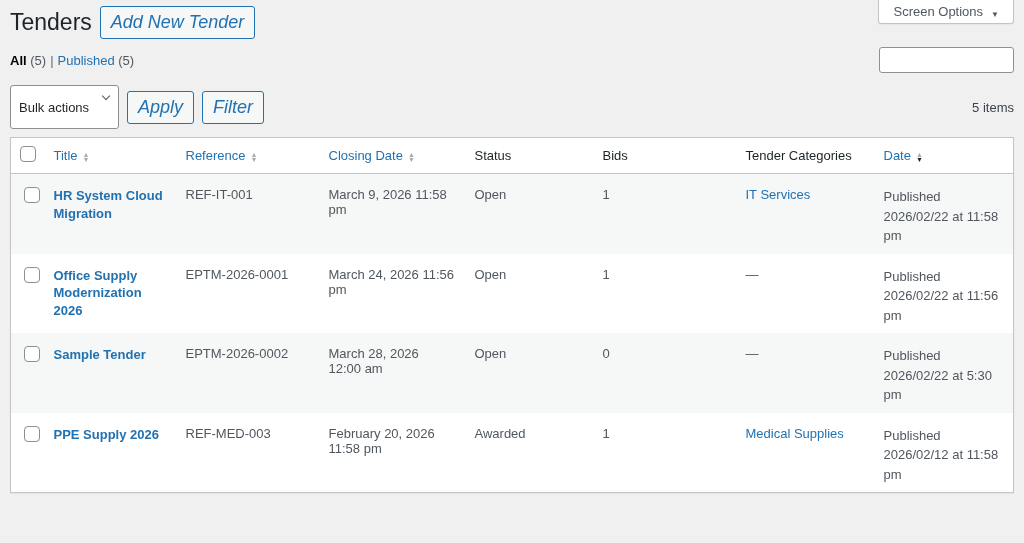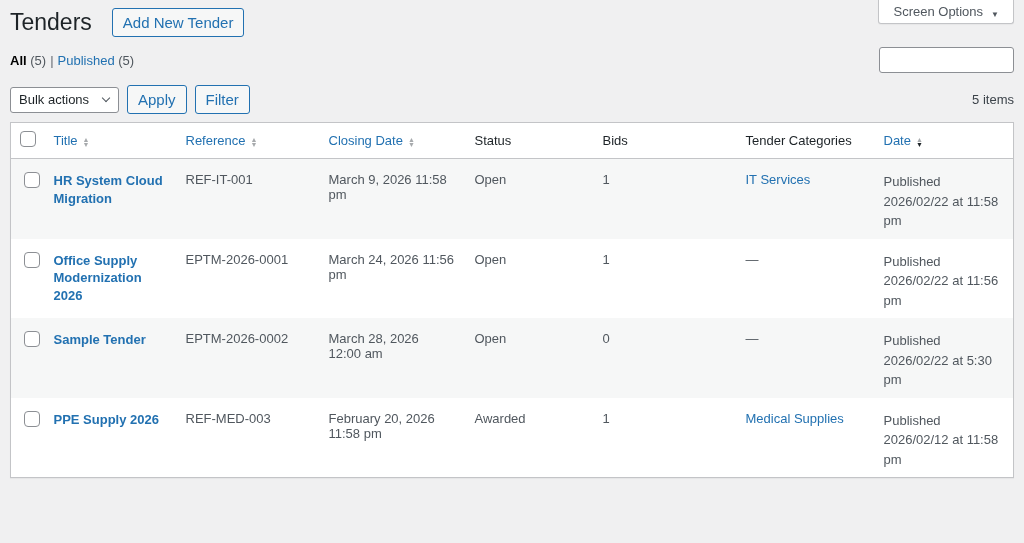--- a/index.html
+++ b/index.html
@@ -11,46 +11,46 @@
   }
   .screen-options-tab {
     position:absolute; top:0; right:10px;
     background:#fff; border:1px solid #c3c4c7; border-top:none;
     border-radius:0 0 3px 3px; padding:4px 14px; color:#50575e;
     cursor:pointer; display:flex; align-items:flex-end; gap:8px;
     box-shadow:0 1px 1px rgba(0,0,0,.04); font-size:13px;
   }
   .caret { font-size:8px; color:#50575e; }
   .wrap { margin:0 10px; padding-top:6px; }
-  .page-header { display:flex; align-items:center; gap:20px; }
+  .page-header { display:flex; gap:8px; }
   h1.page-title { font-size:23px; font-weight:400; color:#1d2327; margin:0; padding:3px 0; }
   .button {
     display:inline-block; background:#f6f7f7; border:1px solid #2271b1; border-radius:3px;
-    color:#2271b1; padding:3px 10px; font-size:15px; line-height:1.4; cursor:pointer;
-    font-family:inherit; white-space:nowrap;
+    color:#2271b1; padding:3px 10px; font-size:18px; line-height:1.4; cursor:pointer;
+    font-family:inherit; white-space:nowrap;font-style:italic;
   }
   .views-row { display:flex; justify-content:space-between; align-items:center; margin-top:8px; min-height:26px; }
   .subsubsub { color:#646970; }
   .subsubsub .sep { margin:0 4px; color:#646970; }
   .view-link { text-decoration:none; cursor:pointer; }
   .view-link .label-current { font-weight:700; color:#000;text-align:center; }
   .view-link .label-link { color:#2271b1; font-weight:400; }
   .count { color:#50575e; }
   .search-box { display:flex; gap:8px; align-items:center; }
   .search-input {
     width:135px; height:26px; border:1px solid #8c8f94; border-radius:3px;
     padding:0 8px; font:inherit; background:#fff;
   }
   .tablenav { display:flex; justify-content:space-between; align-items:center; }
   .tablenav.top { margin:12px 0 8px; }
   .tablenav-left { display:flex; gap:8px; align-items:center; }
   .select-wrap { position:relative; display:inline-block; }
   select.wp-select {
     appearance:none; -webkit-appearance:none;
-    height:26px; border:1px solid #8c8f94; border-radius:3px; background:#fff;
+    height:44px; border:1px solid #8c8f94; border-radius:3px; background:#fff;
     padding:0 28px 0 8px; font:inherit; color:#1d2327; cursor:pointer; min-width:105px;
   }
   .chev {
     position:absolute; right:10px; top:8px; width:6px; height:6px;
     border-right:1.5px solid #50575e; border-bottom:1.5px solid #50575e;
     transform:rotate(45deg); pointer-events:none;
   }
   .items-count { color:#3c434a; }
   table.list-table {
     width:100%; border-collapse:collapse; table-layout:fixed;

